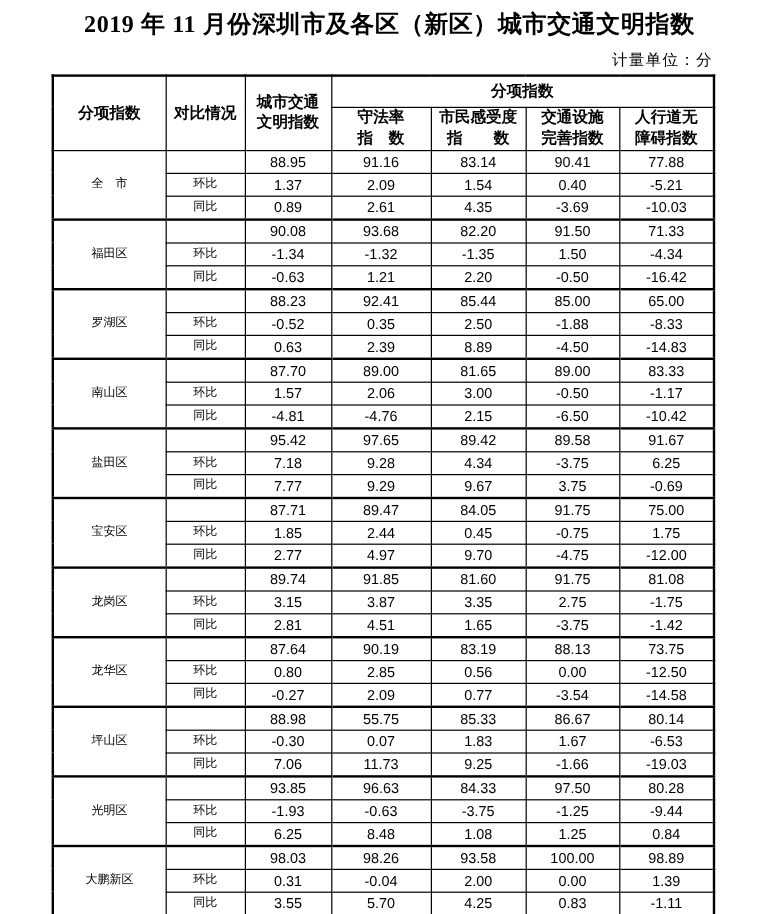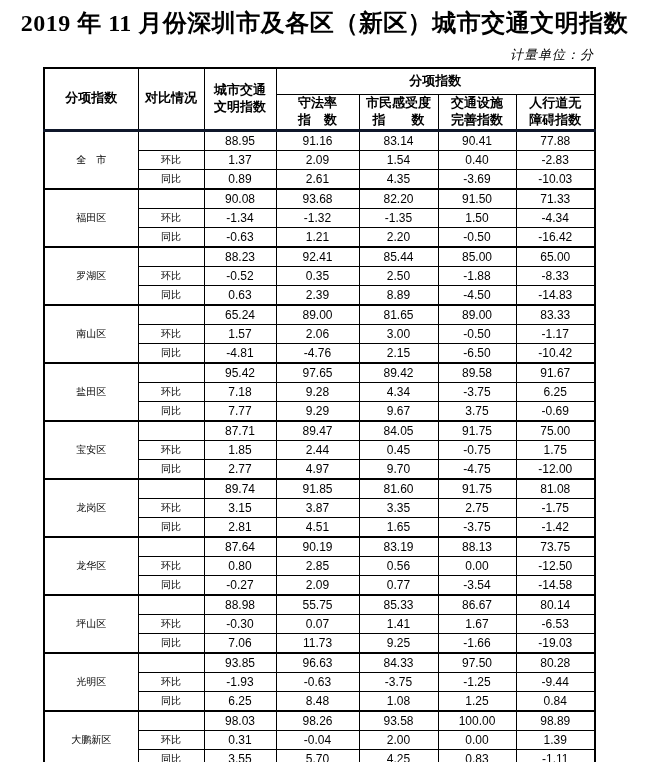--- a/index.html
+++ b/index.html
@@ -9,30 +9,29 @@
     background: #ffffff;
     color: #000000;
     font-family: "Liberation Sans", "DejaVu Sans", sans-serif;
   }
   .page { width: 649px; height: 762px; overflow: hidden; }
   .title {
     margin: 7px 0 0 0;
     text-align: center;
     font-family: "Liberation Serif", "DejaVu Serif", serif;
     font-weight: bold;
-    font-size: 24px;
+    font-size: 20px;
     letter-spacing: 0.5px;
   }
   .unit-row {
     width: 551px;
     margin: 7px 0 3px 43px;
     text-align: right;
     font-size: 13px;
     letter-spacing: 1px;
-    font-style: italic;
   }
   table.index-table {
     border-collapse: collapse;
     margin-left: 43px;
     table-layout: fixed;
     width: 551px;
     border: 2px solid #000;
   }
   col.c-region { width: 94px; }
   col.c-compare { width: 66px; }
@@ -56,21 +55,21 @@
   tr.group-row { height: 26px; }
   tr.sub-row { height: 36px; }
   tbody td {
     font-size: 12px;
     height: 18px;
     line-height: 18px;
     font-weight: normal;
   }
   tbody td.region-cell, tbody td.label-cell { font-size: 10px; }
   tbody tr.block-start td { border-top: 2px solid #000; }
-  tbody tr:first-child td { border-top: 3px solid #0f172a; margin-left: 12px; }
+  tbody tr:first-child td { border-top: 1px solid #0f172a; margin-left: 12px; }
 </style>
 </head>
 <body>
 
 <div class="page">
   <div class="title">2019 年 11 月份深圳市及各区（新区）城市交通文明指数</div>
   <div class="unit-row">计量单位：分</div>
 
   <table class="index-table">
     <colgroup>
@@ -110,21 +109,21 @@
           <td class="value-cell">83.14</td>
           <td class="value-cell">90.41</td>
           <td class="value-cell">77.88</td>
         </tr>
         <tr>
           <td class="label-cell">环比</td>
           <td class="value-cell">1.37</td>
           <td class="value-cell">2.09</td>
           <td class="value-cell">1.54</td>
           <td class="value-cell">0.40</td>
-          <td class="value-cell">-2.83</td>
+          <td class="value-cell">-5.21</td>
         </tr>
         <tr>
           <td class="label-cell">同比</td>
           <td class="value-cell">0.89</td>
           <td class="value-cell">2.61</td>
           <td class="value-cell">4.35</td>
           <td class="value-cell">-3.69</td>
           <td class="value-cell">-10.03</td>
         </tr>
         <tr class="block-start">
@@ -173,21 +172,21 @@
           <td class="label-cell">同比</td>
           <td class="value-cell">0.63</td>
           <td class="value-cell">2.39</td>
           <td class="value-cell">8.89</td>
           <td class="value-cell">-4.50</td>
           <td class="value-cell">-14.83</td>
         </tr>
         <tr class="block-start">
           <td rowspan="3" class="region-cell">南山区</td>
           <td class="label-cell"></td>
-          <td class="value-cell">65.24</td>
+          <td class="value-cell">87.70</td>
           <td class="value-cell">89.00</td>
           <td class="value-cell">81.65</td>
           <td class="value-cell">89.00</td>
           <td class="value-cell">83.33</td>
         </tr>
         <tr>
           <td class="label-cell">环比</td>
           <td class="value-cell">1.57</td>
           <td class="value-cell">2.06</td>
           <td class="value-cell">3.00</td>
@@ -308,21 +307,21 @@
           <td class="value-cell">88.98</td>
           <td class="value-cell">55.75</td>
           <td class="value-cell">85.33</td>
           <td class="value-cell">86.67</td>
           <td class="value-cell">80.14</td>
         </tr>
         <tr>
           <td class="label-cell">环比</td>
           <td class="value-cell">-0.30</td>
           <td class="value-cell">0.07</td>
-          <td class="value-cell">1.41</td>
+          <td class="value-cell">1.83</td>
           <td class="value-cell">1.67</td>
           <td class="value-cell">-6.53</td>
         </tr>
         <tr>
           <td class="label-cell">同比</td>
           <td class="value-cell">7.06</td>
           <td class="value-cell">11.73</td>
           <td class="value-cell">9.25</td>
           <td class="value-cell">-1.66</td>
           <td class="value-cell">-19.03</td>

